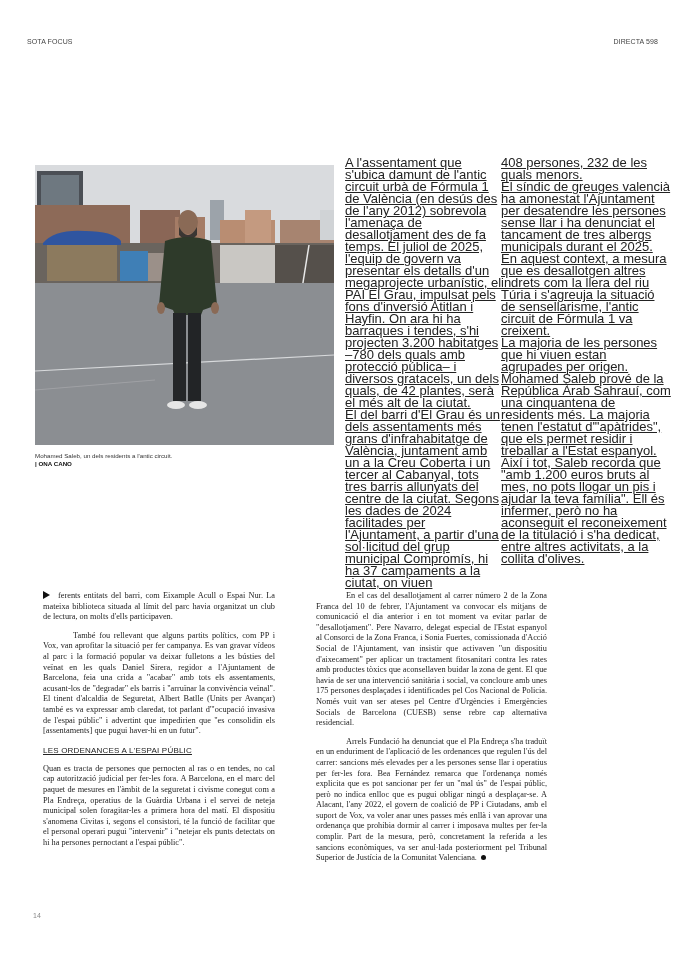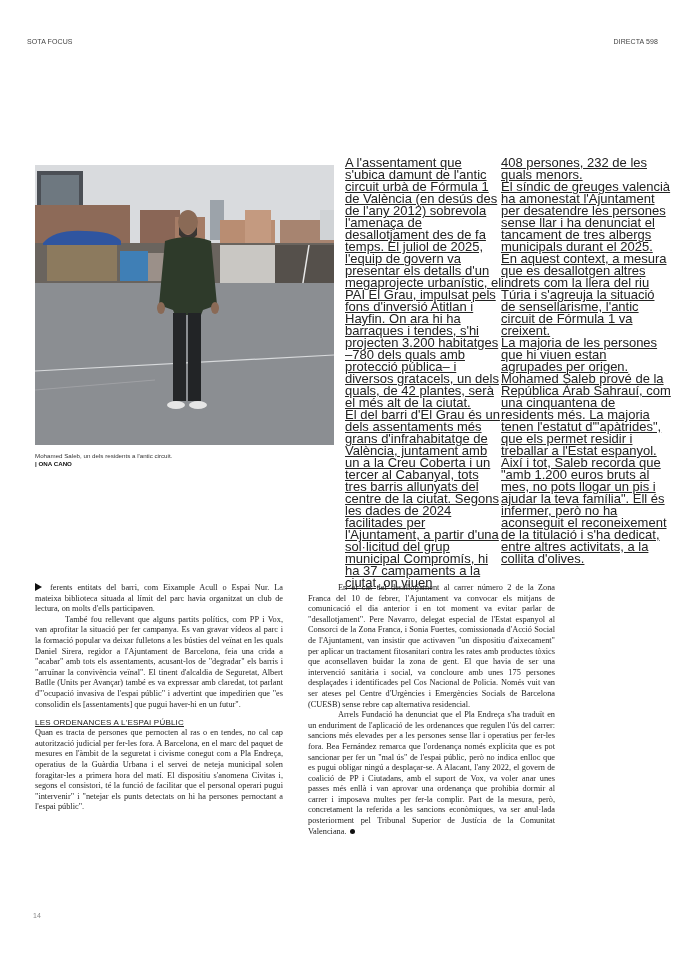--- a/index.html
+++ b/index.html
@@ -13,21 +13,21 @@
   .photo svg { display: block; }
   .caption { position: absolute; left: 35px; top: 452px; width: 140px; font-family: "Liberation Sans", sans-serif; font-size: 6.2px; line-height: 7.6px; color: #333; }
   .caption .credit { font-weight: bold; color: #111; }
   .col { position: absolute; font-family: "Liberation Sans", sans-serif; font-size: 13px; line-height: 12px; color: #222; text-decoration: underline; }
   .col-a { left: 345px; top: 157px; width: 158px; }
   .col-b { left: 501px; top: 157px; width: 170px; }
   .col p { margin: 0; }
   .serif { position: absolute; font-family: "Liberation Serif", serif; font-size: 8.3px; line-height: 10.6px; color: #1d1d1d; text-align: justify; }
   .serif-a { left: 35px; top: 583px; width: 248px; }
   .serif-b { left: 308px; top: 583px; width: 247px; }
-  .serif p { margin: 0; }
+  .serif p { margin: 8px; }
   .serif p.ind { text-indent: 30px; }
   .cont-mark { display: inline-block; width: 0; height: 0; border-top: 4px solid transparent; border-bottom: 4px solid transparent; border-left: 7px solid #111; margin-right: 8px; vertical-align: -1px; }
   .subhead { font-family: "Liberation Sans", sans-serif; font-size: 8px; line-height: 11px; color: #222; margin-top: 7px !important; letter-spacing: 0.2px; text-decoration: underline; }
   .end-dot { display: inline-block; width: 5px; height: 5px; border-radius: 50%; background: #111; margin-left: 4px; vertical-align: 0px; }
   .folio { position: absolute; left: 33px; top: 912px; font-family: "Liberation Sans", sans-serif; font-size: 7px; color: #888; }
 </style>
 </head>
 <body>
 
 <div class="hdr hdr-left">SOTA FOCUS</div>

